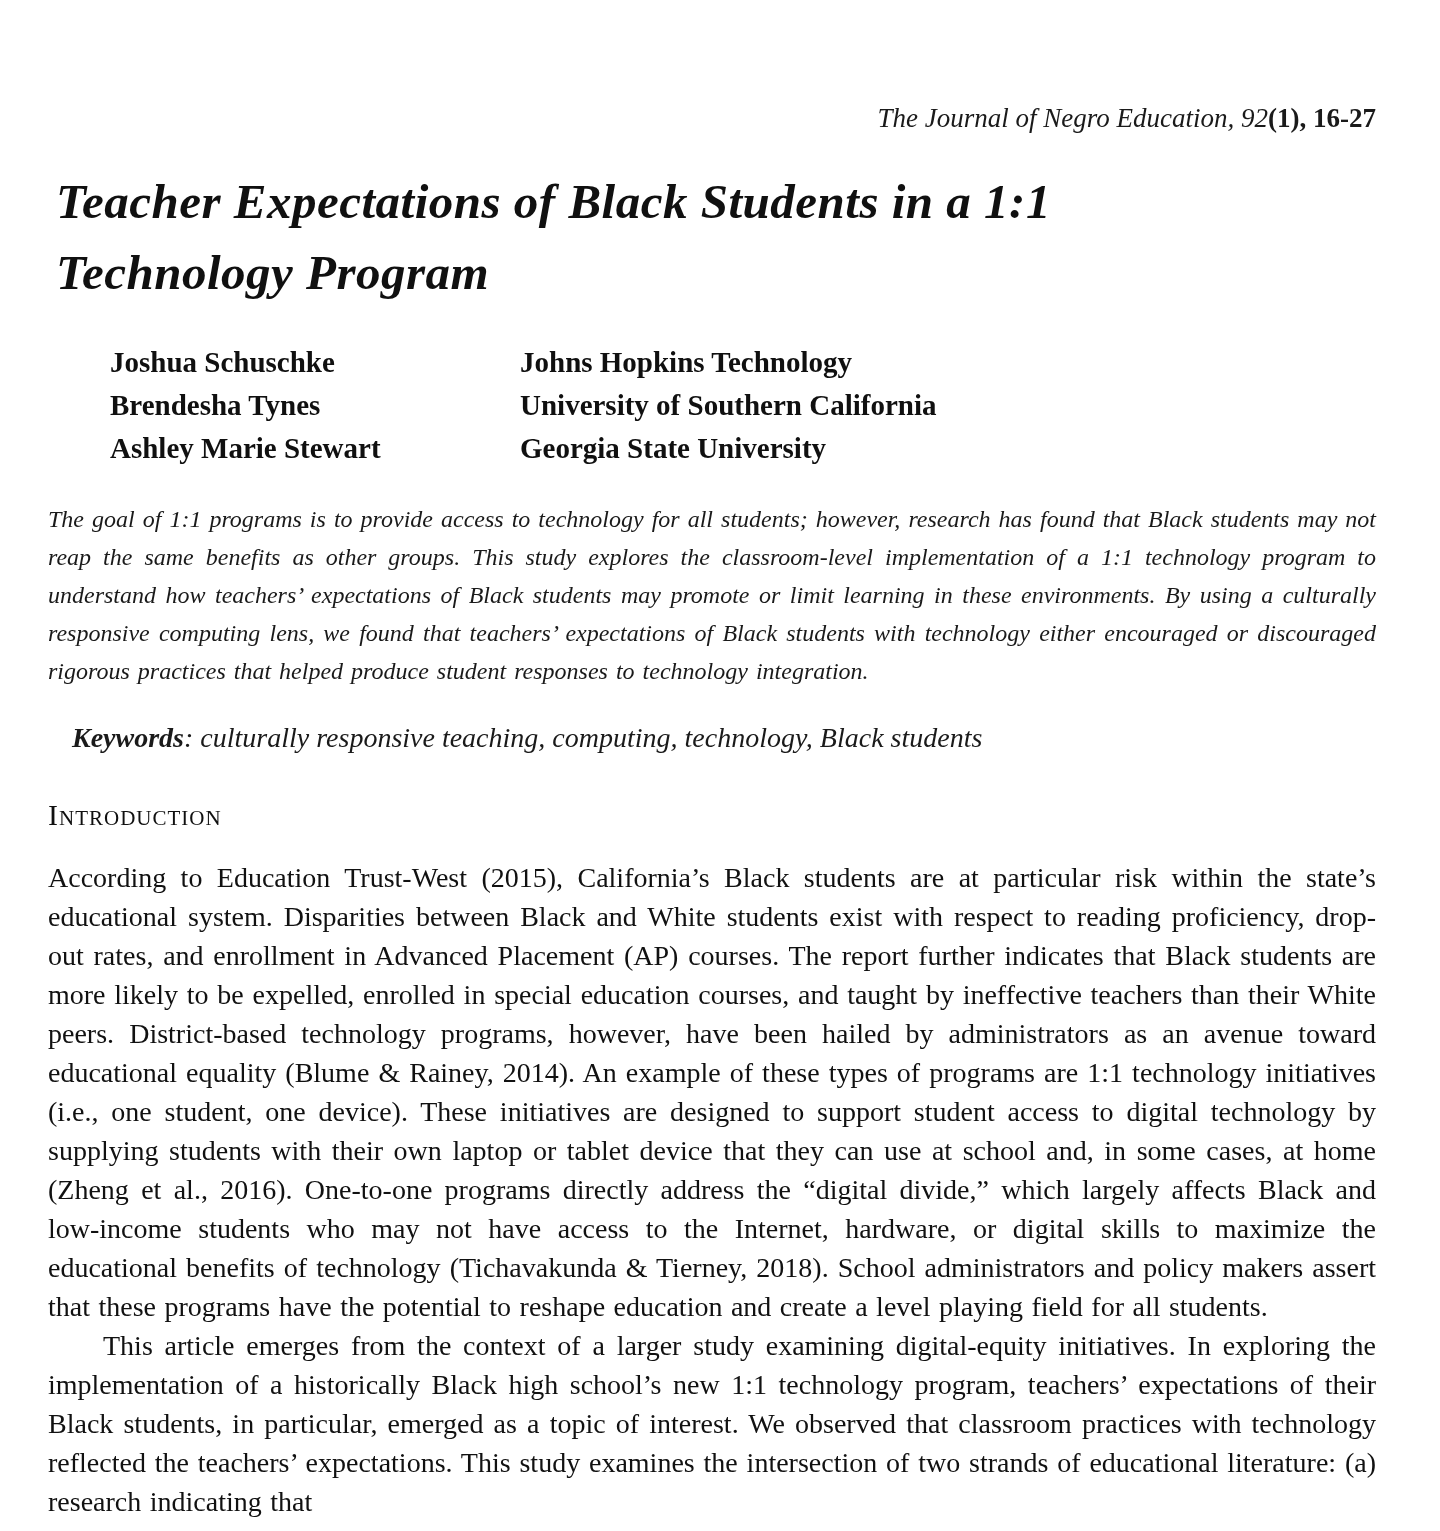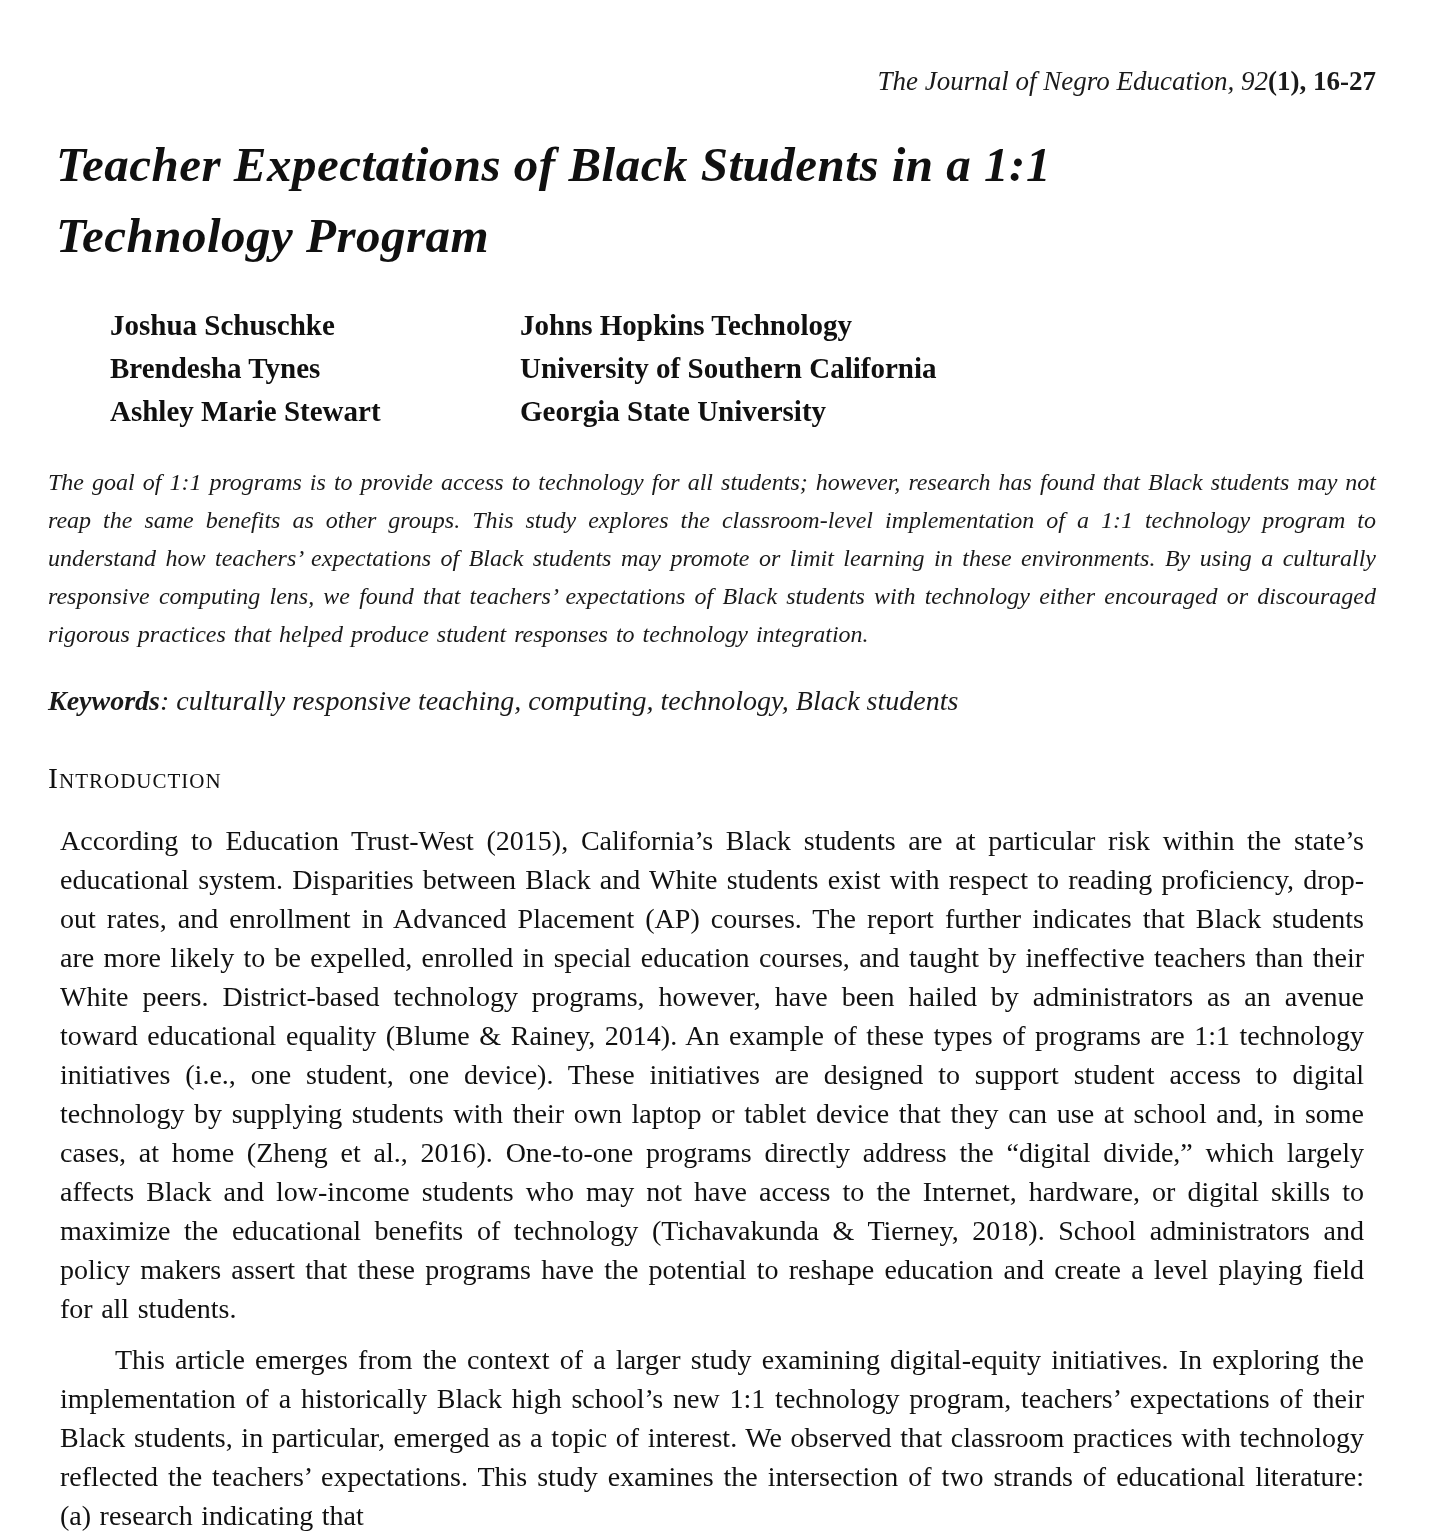--- a/index.html
+++ b/index.html
@@ -11,21 +11,21 @@
     width: 1440px;
     height: 1531px;
     overflow: hidden;
     color: #141414;
     font-family: "Liberation Serif", "DejaVu Serif", serif;
   }
   .page {
     box-sizing: border-box;
     width: 1440px;
     height: 1100px;
-    padding: 65px 64px 0 48px;
+    padding: 102px 64px 0 48px;
     background: #ffffff;
   }
   .journal-ref {
     text-align: right;
     font-size: 27px;
     line-height: 32px;
     color: #1a1a1a;
   }
   .journal-ref .jr-italic {
     font-style: italic;
@@ -65,34 +65,35 @@
     text-align: justify;
     color: #1a1a1a;
     word-spacing: 2px;
   }
   .keywords {
     margin-top: 30px;
     font-style: italic;
     font-size: 28px;
     line-height: 36px;
     color: #1a1a1a;
+    margin-left: 24px;
   }
   .keywords .kw-label {
     font-weight: bold;
   }
   .section-heading {
     margin-top: 42px;
     font-variant: small-caps;
     font-size: 30px;
     letter-spacing: 1px;
     line-height: 34px;
     color: #101010;
   }
   .body-paragraph {
-    margin: 12px;
+    margin: 0;
     font-size: 28px;
     line-height: 39px;
     text-align: justify;
     color: #111111;
     word-spacing: 1.5px;
   }
   .body-paragraph.first {
     margin-top: 26px;
   }
   .body-paragraph.indented {

